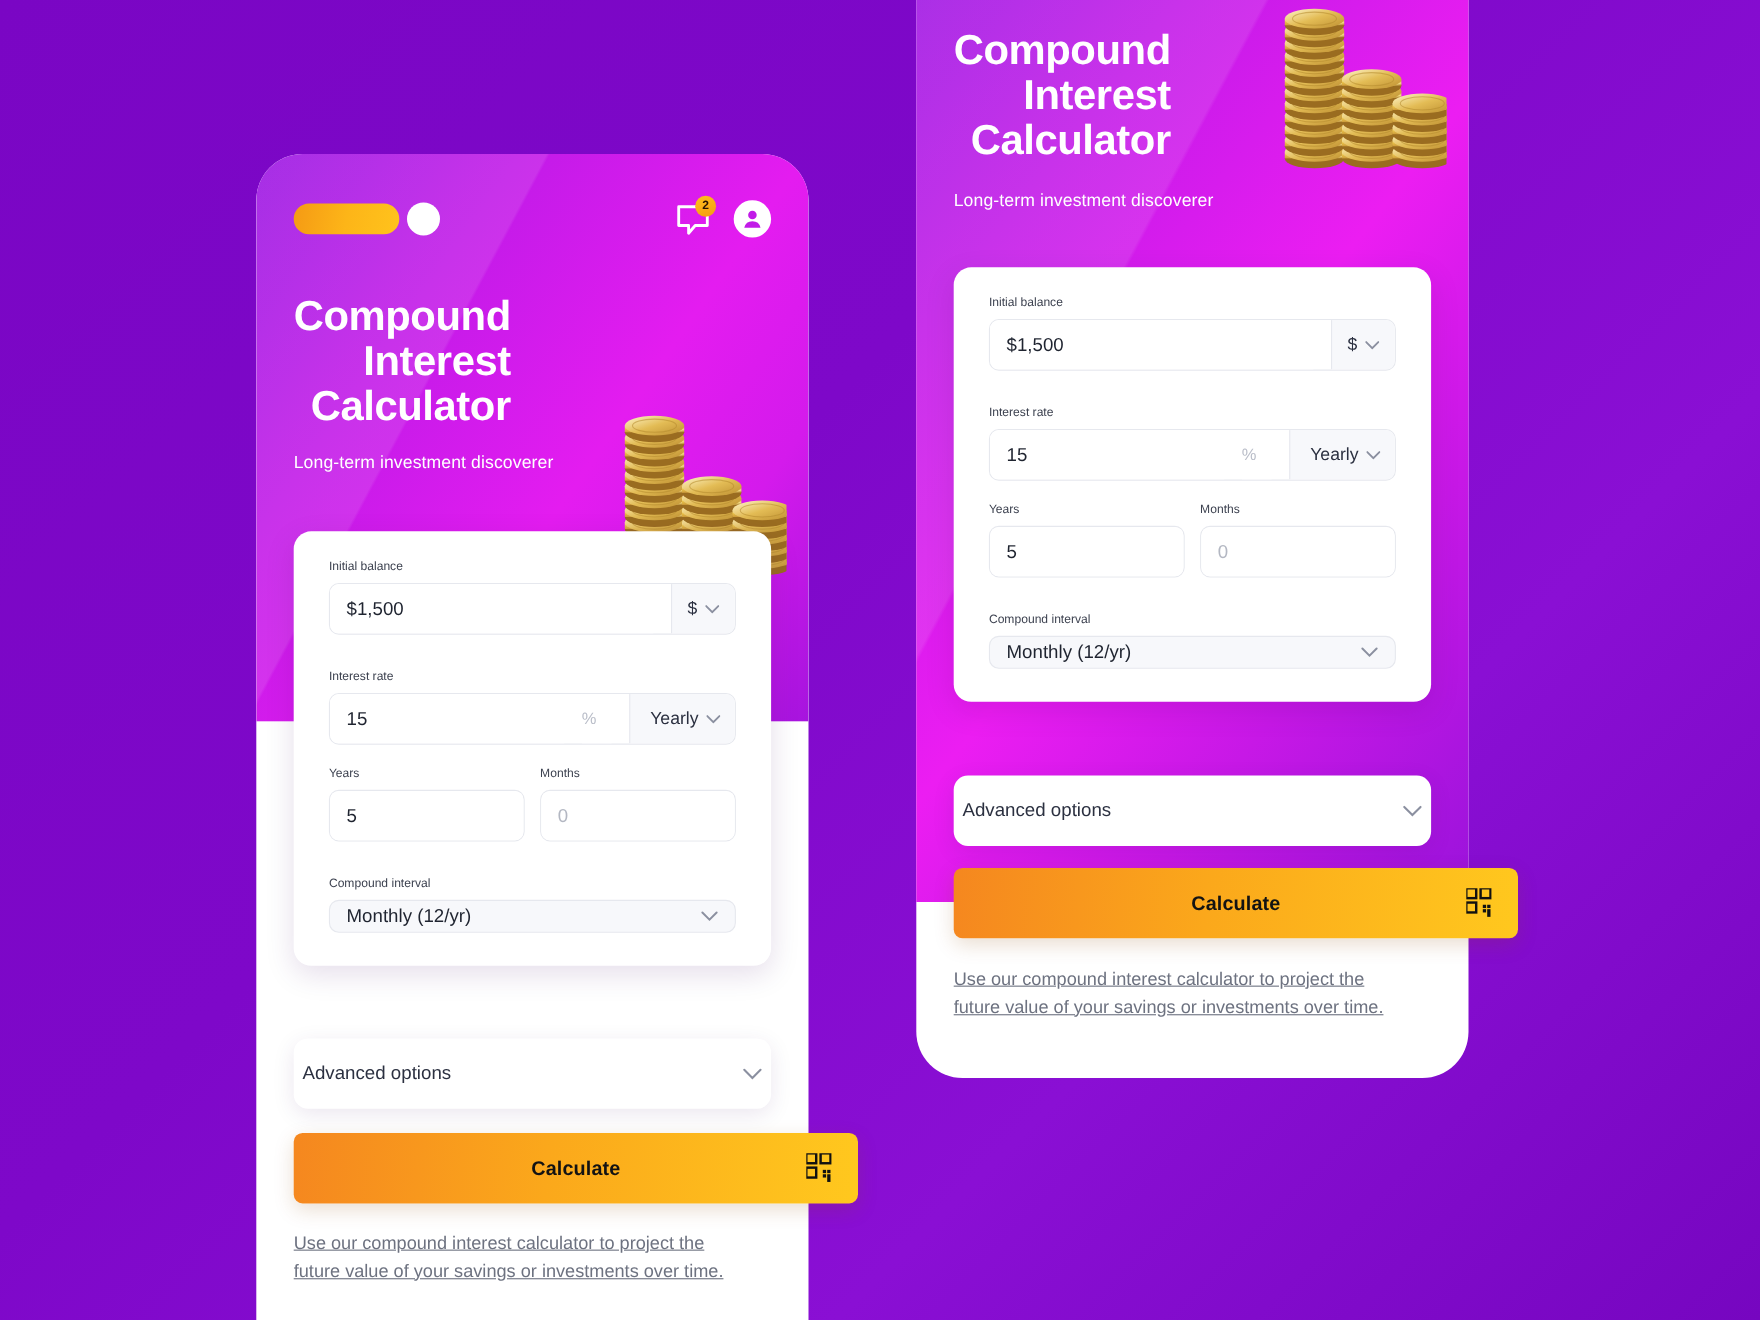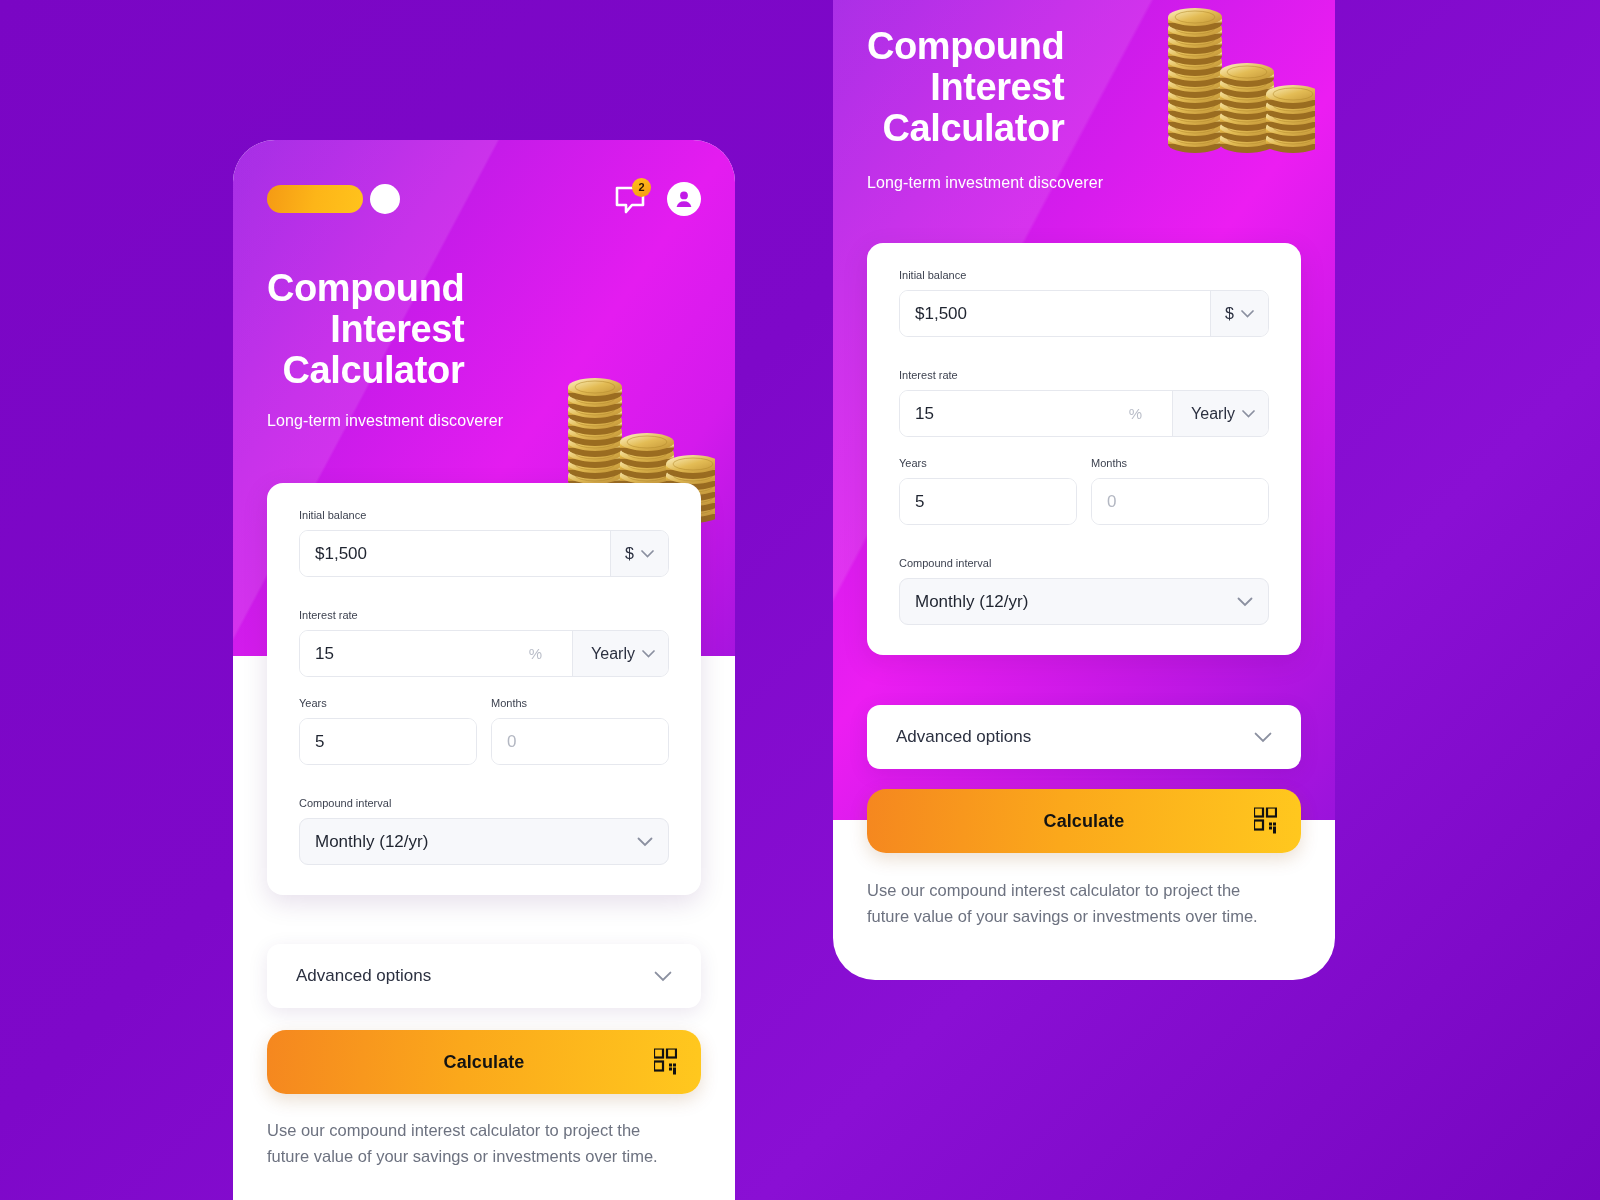--- a/index.html
+++ b/index.html
@@ -204,53 +204,53 @@
   }
   .input-addon.wide { padding: 0 13px 0 18px; text-align: center; }
 
   .two-col { display: flex; gap: 14px; }
   .two-col > div { flex: 1; }
 
   .select-row {
     display: flex;
     align-items: center;
     justify-content: space-between;
-    height: 47px;
+    height: 30px;
     padding: 0 15px;
     border: 1px solid #e6e8ee;
     border-radius: 9px;
     background: #f7f8fb;
     font-size: 17px;
     color: #1f2430;
   }
 
   
   .adv-card {
     position: absolute;
     width: 434px;
     height: 64px;
     background: #ffffff;
     border-radius: 13px;
     box-shadow: 0 5px 20px rgba(60, 0, 100, 0.10);
     display: flex;
     align-items: center;
     justify-content: space-between;
-    padding: 0 29px;
+    padding: 0 8px;
     font-size: 17px;
     color: #2b3040;
   }
   .phone-left .adv-card  { left: 34px; top: 804px; }
   .panel-right .adv-card { left: 34px; top: 765px; }
 
   
   .calc-btn {
     position: absolute;
-    width: 434px;
+    width: 513px;
     height: 64px;
-    border-radius: 19px;
+    border-radius: 8px;
     background: linear-gradient(95deg, #F5871F 0%, #FBA81B 45%, #FFC81E 100%);
     display: flex;
     align-items: center;
     justify-content: center;
     position: absolute;
     box-shadow: 0 6px 18px rgba(140, 70, 0, 0.18);
   }
   .phone-left .calc-btn  { left: 34px; top: 890px; }
   .panel-right .calc-btn { left: 34px; top: 849px; }
 
@@ -267,20 +267,21 @@
     transform: translateY(-50%);
   }
 
   
   .foot-note {
     position: absolute;
     width: 420px;
     font-size: 16.5px;
     line-height: 1.55;
     color: #6d7280;
+    text-decoration: underline;
   }
   .phone-left .foot-note  { left: 34px; top: 978px; }
   .panel-right .foot-note { left: 34px; top: 938px; }
 
   .chev { display: block; }
 </style>
 </head>
 <body>
 
 <svg width="0" height="0" style="position:absolute" aria-hidden="true">

